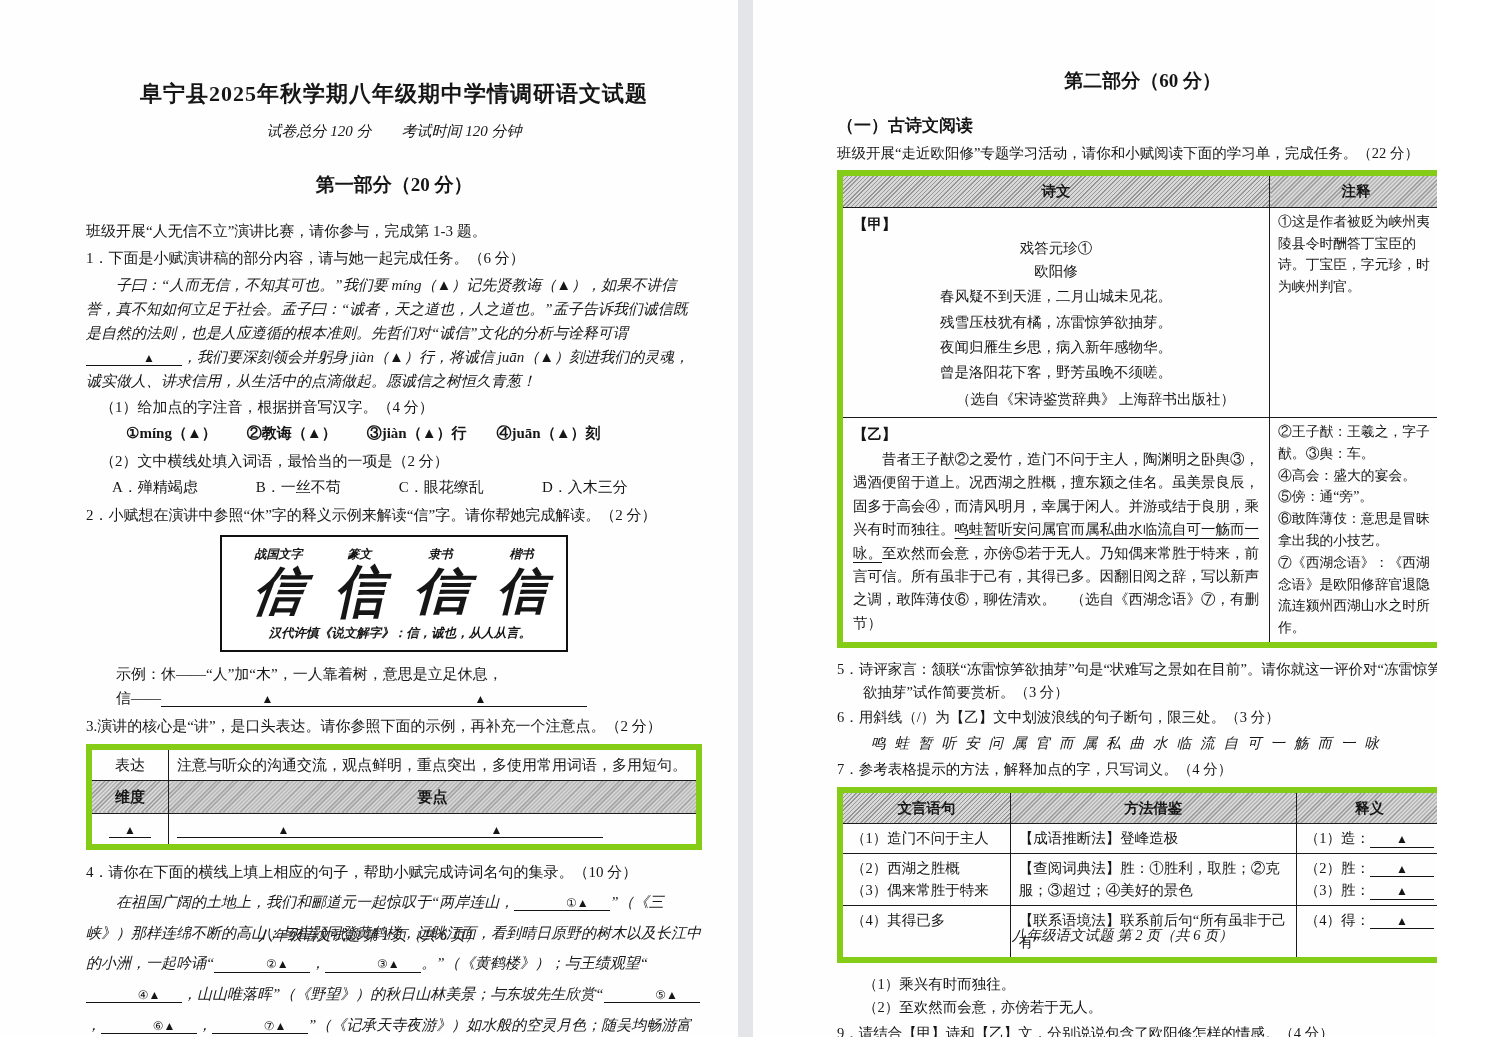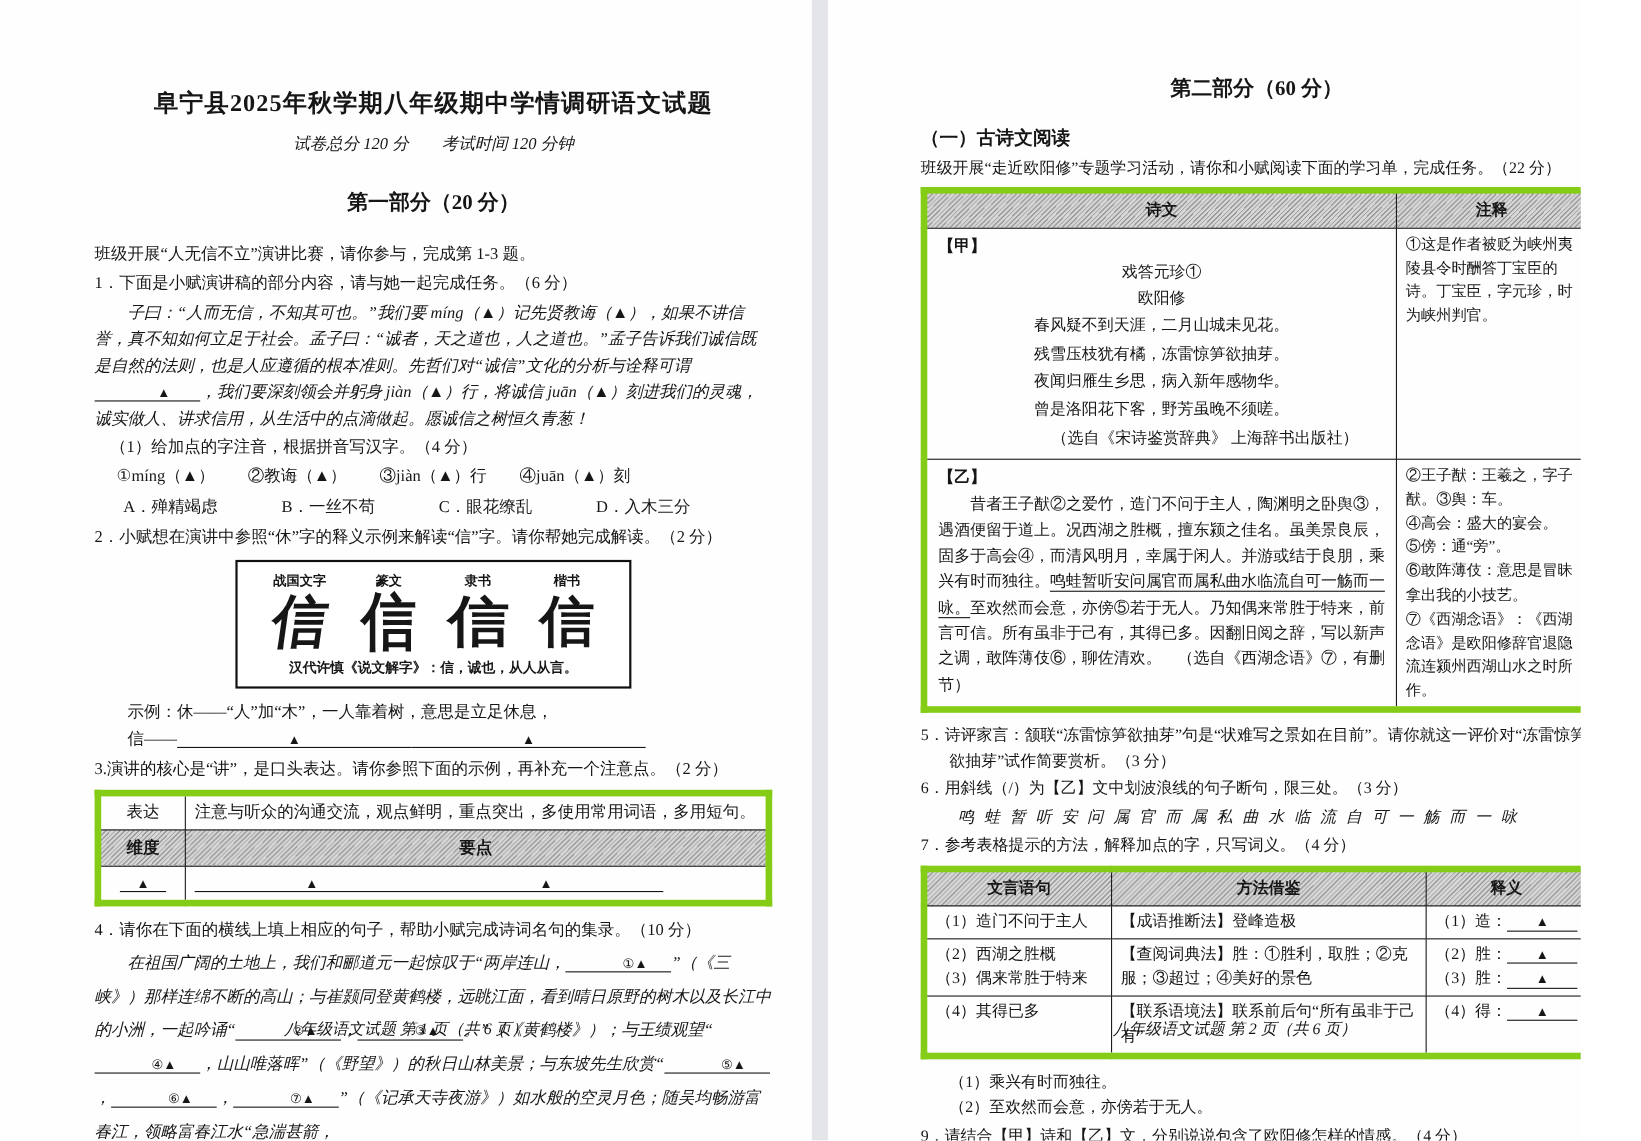--- a/index.html
+++ b/index.html
@@ -16,21 +16,21 @@
   h1{font-size:22px;font-weight:bold;text-align:center;margin:0 0 8px 0;letter-spacing:1px;}
   .subtitle{font-size:15px;text-align:center;font-style:italic;margin:0 0 27px 0;}
   h2{font-size:19px;font-weight:bold;text-align:center;margin:0 0 18px 0;}
   .reading-head{font-weight:bold;font-size:17px;margin:2px 0;}
   .intro{margin:0 0 2px 0;}
   .stem{margin:3px 0;padding-left:26px;text-indent:-26px;}
   .substem{margin:2px 0 2px 14px;}
   .passage{margin:2px 0;font-style:italic;}
   .indent{text-indent:2em;}
   .q4p{line-height:2.05;}
-  .pinyin{margin:2px 0 4px 20px;}
+  .pinyin{margin:2px 0 4px 40px;font-weight:bold;}
   .options{margin:2px 0 4px 26px;display:flex;gap:58px;}
   .example{margin:2px 0 0 30px;}
   .example2{margin:0 0 4px 30px;}
 
   .blank{display:inline-block;min-width:88px;text-align:center;border-bottom:1.5px solid #141414;
          font-size:12px;line-height:1.2;padding:0 4px;vertical-align:baseline;font-style:normal;}
   .blank.wide{min-width:205px;}
   .blank.sm{min-width:56px;}
   .blank.tiny{min-width:34px;}
   .uline{text-decoration:underline;text-underline-offset:4px;}
@@ -52,21 +52,21 @@
   .prose{margin:2px 2px 4px 2px;line-height:1.62;text-indent:2em;}
   .note-cell{font-size:13.8px;line-height:1.58;padding:6px 6px 6px 8px;}
   .note-pad{padding-top:40px;}
 
   .q6-sentence{margin:2px 0 4px 34px;letter-spacing:9px;font-style:italic;}
   .q7-c1{width:29%;}
   .q7-c2{width:49%;}
   .mean div{white-space:nowrap;}
   .q8item{margin:1px 0 1px 26px;}
 
-  .callig-box{border:2.5px solid #101010;width:332px;margin:8px auto 10px auto;padding:8px 12px 7px 12px;background:#fff;}
+  .callig-box{border:2.5px solid #101010;width:332px;margin:8px auto 10px auto;padding:8px 0 7px 12px;background:#fff;font-style:italic;}
   .callig-row{display:flex;justify-content:space-between;padding:0 4px;}
   .callig-col{text-align:center;flex:1;}
   .callig-label{font-size:12px;font-weight:bold;}
   .callig-char{font-size:50px;line-height:1.08;font-weight:bold;}
   .s1{transform:skewX(-8deg) scaleY(1.05);display:inline-block;}
   .s2{transform:scaleY(1.15);display:inline-block;letter-spacing:0;}
   .s3{transform:scaleX(1.12);display:inline-block;font-weight:900;}
   .s4{display:inline-block;}
   .callig-caption{text-align:center;font-size:12.5px;font-weight:bold;margin-top:5px;}
 
@@ -82,20 +82,21 @@
       <h1>阜宁县2025年秋学期八年级期中学情调研语文试题</h1>
       <div class="subtitle">试卷总分 120 分　　考试时间 120 分钟</div>
       <h2>第一部分（20 分）</h2>
 
       <p class="intro">班级开展“人无信不立”演讲比赛，请你参与，完成第 1-3 题。</p>
 
       <p class="stem">1．下面是小赋演讲稿的部分内容，请与她一起完成任务。（6 分）</p>
       <p class="passage indent"><span>子曰：“人而无信，不知其可也。”我们要 míng（▲）记先贤教诲（▲），如果不讲信誉，真不知如何立足于社会。孟子曰：“诚者，天之道也，人之道也。”孟子告诉我们诚信既是自然的法则，也是人应遵循的根本准则。先哲们对“诚信”文化的分析与诠释可谓</span><span class="blank">▲</span><span>，我们要深刻领会并躬身 jiàn（▲）行，将诚信 juān（▲）刻进我们的灵魂，诚实做人、讲求信用，从生活中的点滴做起。愿诚信之树恒久青葱！</span></p>
       <p class="substem">（1）给加点的字注音，根据拼音写汉字。（4 分）</p>
       <p class="pinyin">①míng（▲）　　②教诲（▲）　　③jiàn（▲）行　　④juān（▲）刻</p>
+      <p class="substem">（2）文中横线处填入词语，最恰当的一项是（2 分）</p>
       <div class="options">
         <span>A．殚精竭虑</span>
         <span>B．一丝不苟</span>
         <span>C．眼花缭乱</span>
         <span>D．入木三分</span>
       </div>
 
       <p class="stem">2．小赋想在演讲中参照“休”字的释义示例来解读“信”字。请你帮她完成解读。（2 分）</p>
       <div class="callig-box">
         <div class="callig-row">

